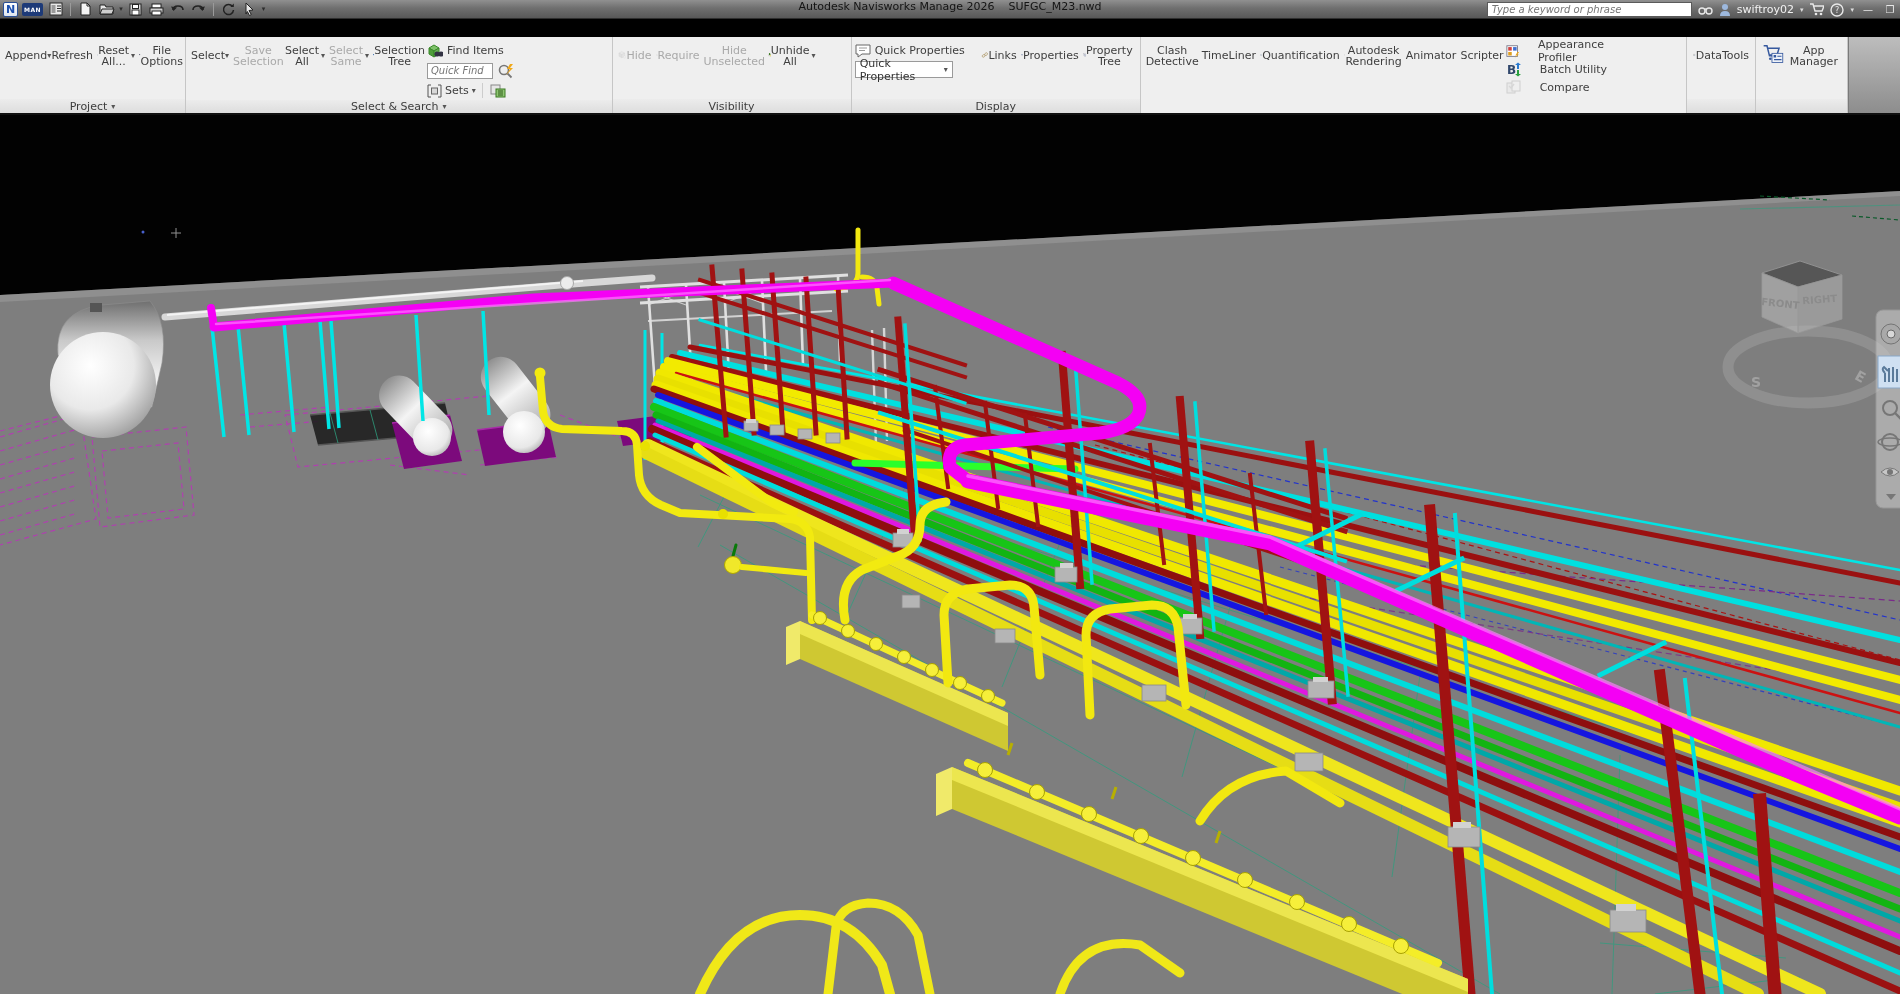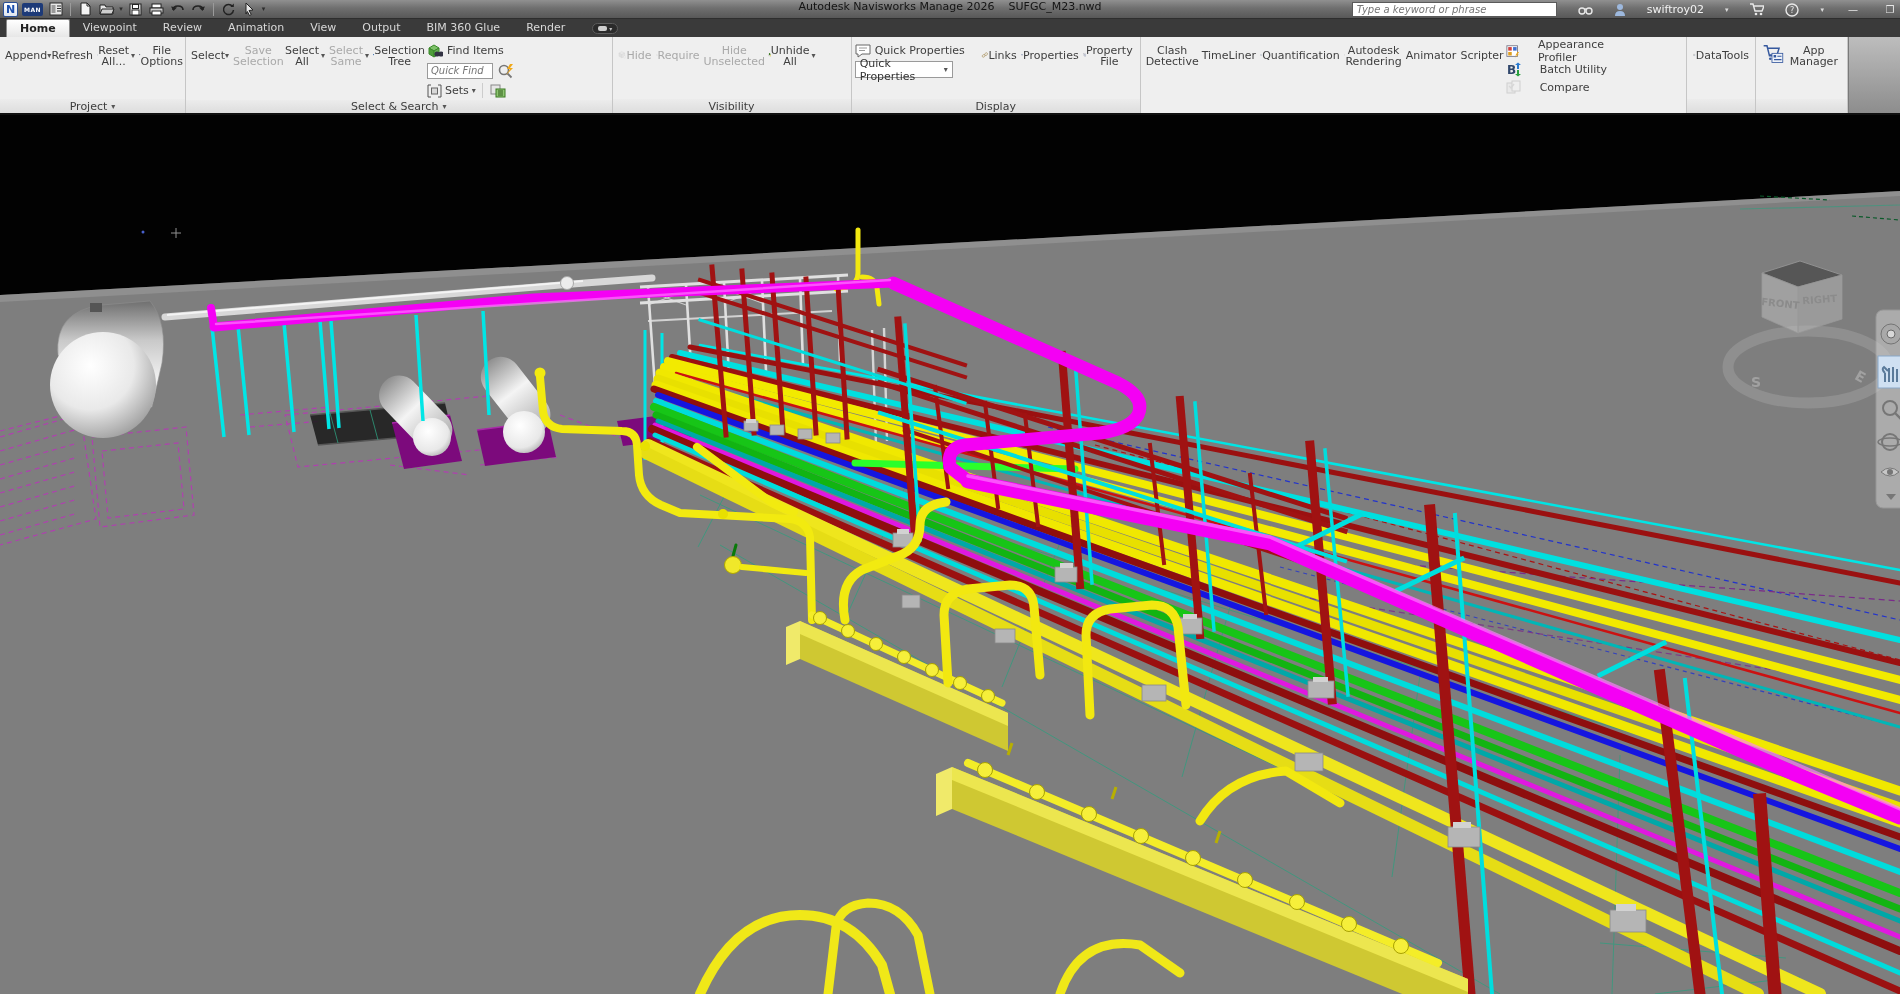--- a/index.html
+++ b/index.html
@@ -15,21 +15,21 @@
   .nlogo{width:15px;height:15px;background:linear-gradient(#fdfdfd,#dfe6ef);
     border:1px solid #2a4f96;color:#1c4fae;font-weight:bold;font-size:11px;
     display:flex;align-items:center;justify-content:center;border-radius:2px;}
   .manbadge{height:13px;padding:0 2px;background:#1d3a78;color:#fff;font-size:6px;
     font-weight:bold;display:flex;align-items:center;border-radius:2px;letter-spacing:.5px;}
   .qbtn{width:17px;height:15px;display:flex;align-items:center;justify-content:center;}
   .qsep{width:1px;height:13px;background:#4a4a4a;border-right:1px solid #9a9a9a;margin:0 2px;}
   .qcaret{color:#2c2c2c;font-size:7px;}
   .title-center{position:absolute;left:0;right:0;top:0;height:19px;display:flex;
     align-items:flex-start;justify-content:center;gap:14px;font-size:11px;color:#141414;pointer-events:none;}
-  .tb-right{position:absolute;right:2px;top:1px;height:17px;display:flex;align-items:center;gap:21px;}
+  .tb-right{position:absolute;right:2px;top:1px;height:17px;display:flex;align-items:center;gap:6px;}
   .kw-search{width:205px;height:15px;border:1px solid #5a5a5a;background:#fff;
     font-size:10px;font-style:italic;color:#555;padding:0 4px;font-family:inherit;}
   .tb-user{font-size:11px;color:#f2f2f2;}
   .winbtn{color:#e8e8e8;font-size:10px;width:16px;text-align:center;}
 
   
   .tabbar{position:absolute;left:0;top:19px;width:1900px;height:18px;background:#3a3a3a;
     display:flex;align-items:flex-end;padding-left:6px;}
   .rtab{padding:0 13px;height:18px;line-height:18px;font-size:11px;color:#d8d8d8;}
   .rtab.active{background:linear-gradient(#ffffff,#e7e7e7);color:#222;
@@ -166,34 +166,20 @@
       <svg width="14" height="14" viewBox="0 0 14 14">
           <circle cx="7" cy="7" r="6" fill="none" stroke="#e8e8e8" stroke-width="1.4"></circle>
           <text x="7" y="10" text-anchor="middle" font-size="8" fill="#e8e8e8" font-family="DejaVu Sans">?</text>
         </svg>
       <span class="qcaret" style="color:#ddd">▾</span>
       <span class="winbtn">—</span>
       <span class="winbtn">❐</span>
     </div>
   </div>
 
-  <div class="tabbar">
-    <div class="rtab active">Home</div>
-    <div class="rtab">Viewpoint</div>
-    <div class="rtab">Review</div>
-    <div class="rtab">Animation</div>
-    <div class="rtab">View</div>
-    <div class="rtab">Output</div>
-    <div class="rtab">BIM 360 Glue</div>
-    <div class="rtab">Render</div>
-    <div class="tab-pill">
-        <div class="dot"></div>
-        <span class="c">▾</span>
-      </div>
-  </div>
 
   <div class="ribbon">
 
     <div class="panel" style="width:186px">
       <div class="pbody">
         <div class="bigbtn" style="width:46px">
           <svg class="ic" viewBox="0 0 28 28">
               <path d="M6 2h11l5 5v18H6z" fill="#fdfdfd" stroke="#777"></path>
               <path d="M17 2v5h5" fill="#e2e2e2" stroke="#777"></path>
               <path d="M18 16v9M13.5 20.5h9" stroke="#2f9e2f" stroke-width="3"></path>
@@ -418,21 +404,21 @@
         </div>
         <div class="bigbtn" style="width:54px">
           <svg class="ic" viewBox="0 0 28 28">
               <rect x="3" y="3" width="16" height="14" fill="#fff" stroke="#556"></rect>
               <path d="M5 6h12M5 9h12M5 12h8" stroke="#7a8aa0" stroke-width="1.2"></path>
               <rect x="13" y="11" width="12" height="14" fill="#eef2f8" stroke="#556"></rect>
               <rect x="15" y="13" width="5" height="5" fill="#35589e"></rect>
               <path d="M15 20h8M15 22.5h8" stroke="#888" stroke-width="1.2"></path>
             </svg>
           <span class="lbl">Property
-File</span>
+Tree</span>
         </div>
       </div>
       <div class="plabel">
           <span>Display</span>
         </div>
     </div>
 
     <div class="panel" style="width:548px">
       <div class="pbody">
         <div class="bigbtn" style="width:56px">

